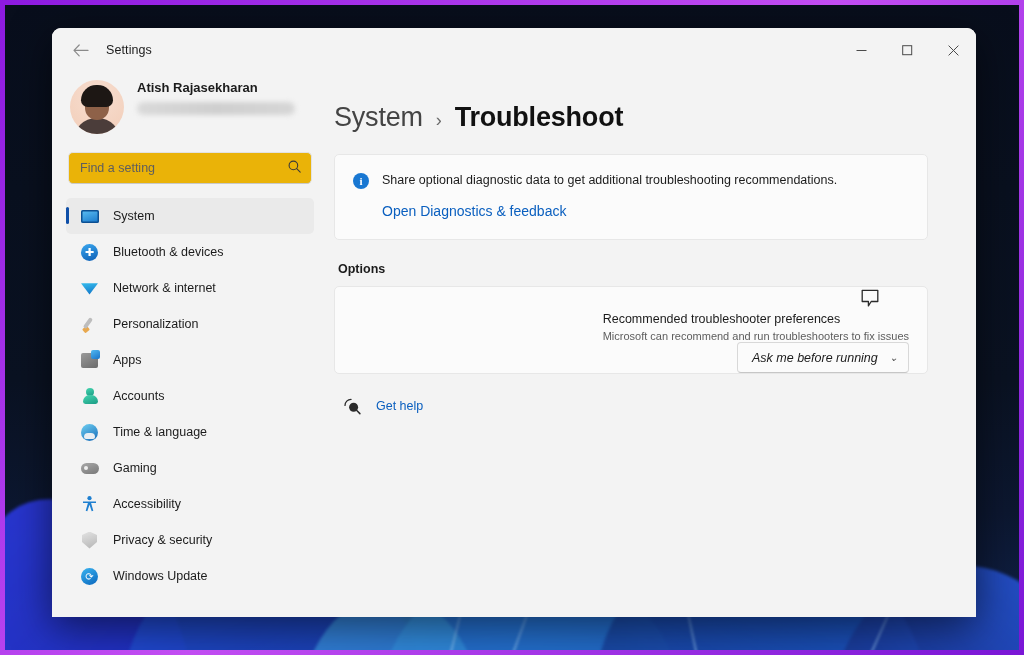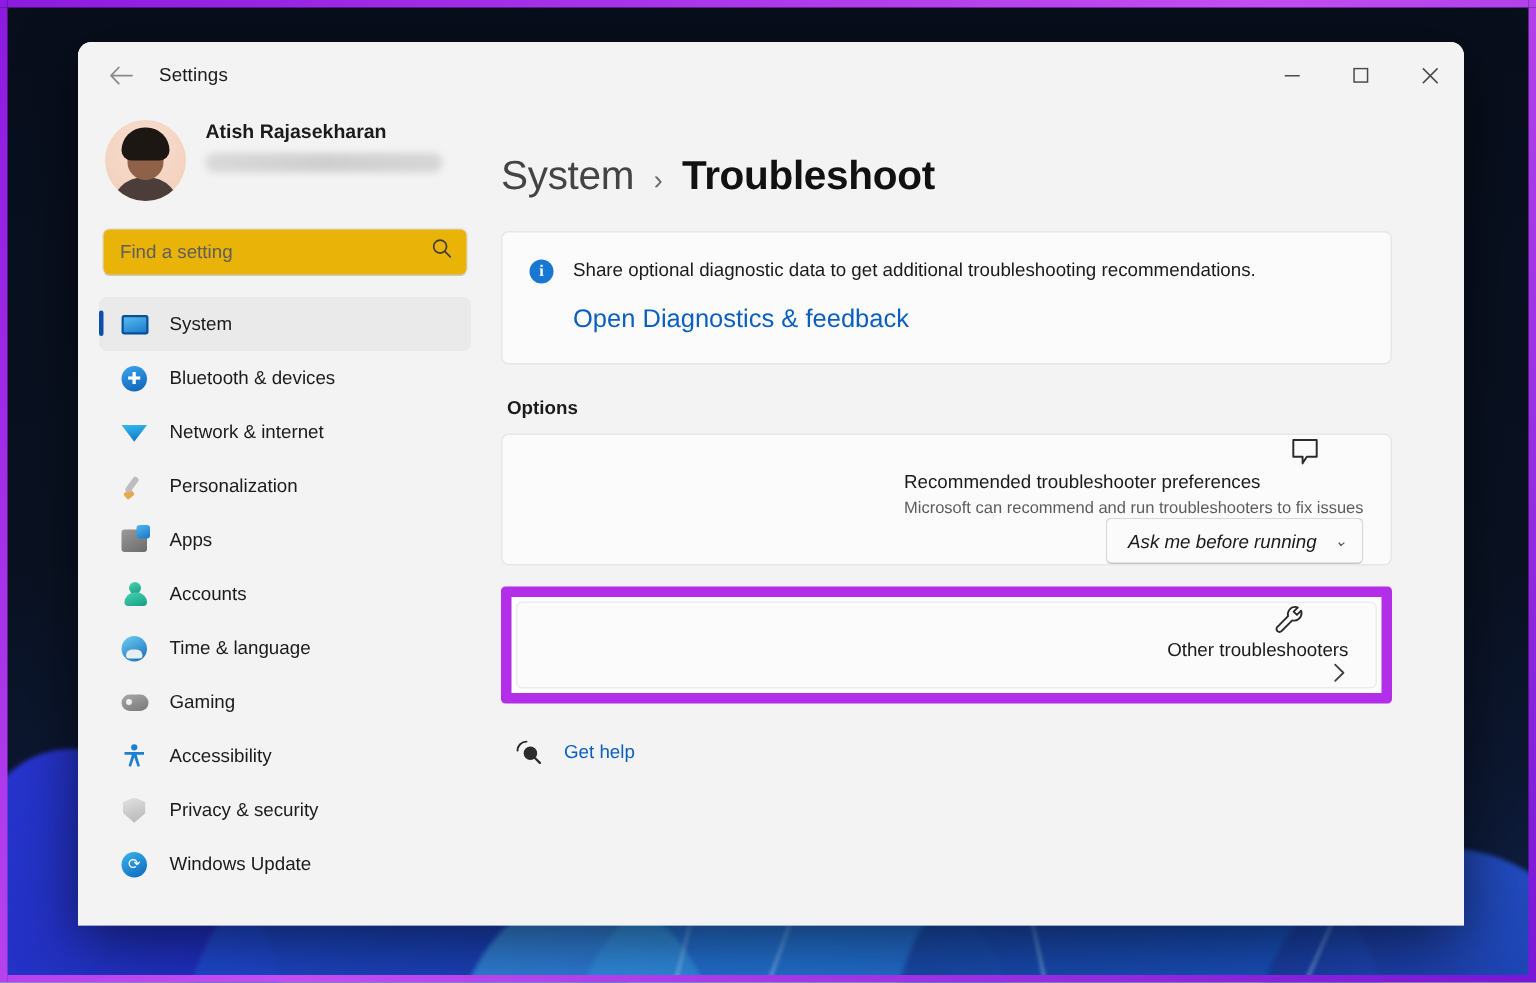--- a/index.html
+++ b/index.html
@@ -288,21 +288,21 @@
     color: #fff;
     font-size: 11px; font-weight: 700;
     display: flex; align-items: center; justify-content: center;
     margin-top: 1px;
     font-family: "Liberation Serif", serif;
   }
   #banner-text { font-size: 12.5px; color: #1b1b1b; line-height: 1.35; }
   #banner-link {
     display: inline-block;
     margin: 14px 0 0 29px;
-    font-size: 17px;
+    font-size: 14px;
     color: #0a5fbf;
     text-decoration: none;
   }
 
   #options-heading {
     font-size: 12.5px;
     font-weight: 700;
     color: #1b1b1b;
     margin: 0 0 10px 4px;
   }
@@ -551,37 +551,20 @@
             <span class="opt-title">Recommended troubleshooter preferences</span>
             <div class="opt-sub">Microsoft can recommend and run troubleshooters to fix issues</div>
           </span>
           <span id="pref-dropdown">
             <span>Ask me before running</span>
             <span class="chev">⌄</span>
           </span>
         </div>
 
 
-        <div id="highlight-wrap">
-          <div class="option-row tall">
-            <span class="opt-ico">
-              <svg width="21" height="21" viewBox="0 0 21 21" fill="none">
-                <path d="M13.6 1.6a5 5 0 0 0-4.9 6.2L1.8 14.7a2 2 0 1 0 2.8 2.8l6.9-6.9a5 5 0 0 0 6.2-4.9 5 5 0 0 0-.3-1.6l-2.8 2.8-2.2-2.2L15.2 2a5 5 0 0 0-1.6-.4z" stroke="currentColor" stroke-width="1.25" stroke-linejoin="round"></path>
-              </svg>
-            </span>
-            <span class="opt-text">
-              <span class="opt-title">Other troubleshooters</span>
-            </span>
-            <span class="chevron-right">
-              <svg width="8" height="13" viewBox="0 0 8 13" fill="none">
-                  <path d="M1.1 1.1L6.6 6.5 1.1 11.9" stroke="currentColor" stroke-width="1.2" stroke-linecap="round" stroke-linejoin="round"></path>
-                </svg>
-            </span>
-          </div>
-        </div>
 
         <div id="get-help">
           <span id="help-icon">
             <svg width="19" height="18" viewBox="0 0 19 18" fill="none">
               <path d="M2 8.4a6 6 0 0 1 6-6" stroke="currentColor" stroke-width="1.3" stroke-linecap="round"></path>
               <circle cx="10.6" cy="10.2" r="4.5" fill="currentColor"></circle>
               <path d="M13.8 13.5l3.1 3.1" stroke="currentColor" stroke-width="1.5" stroke-linecap="round"></path>
             </svg>
           </span>
           <a id="help-link" href="#">Get help</a>

